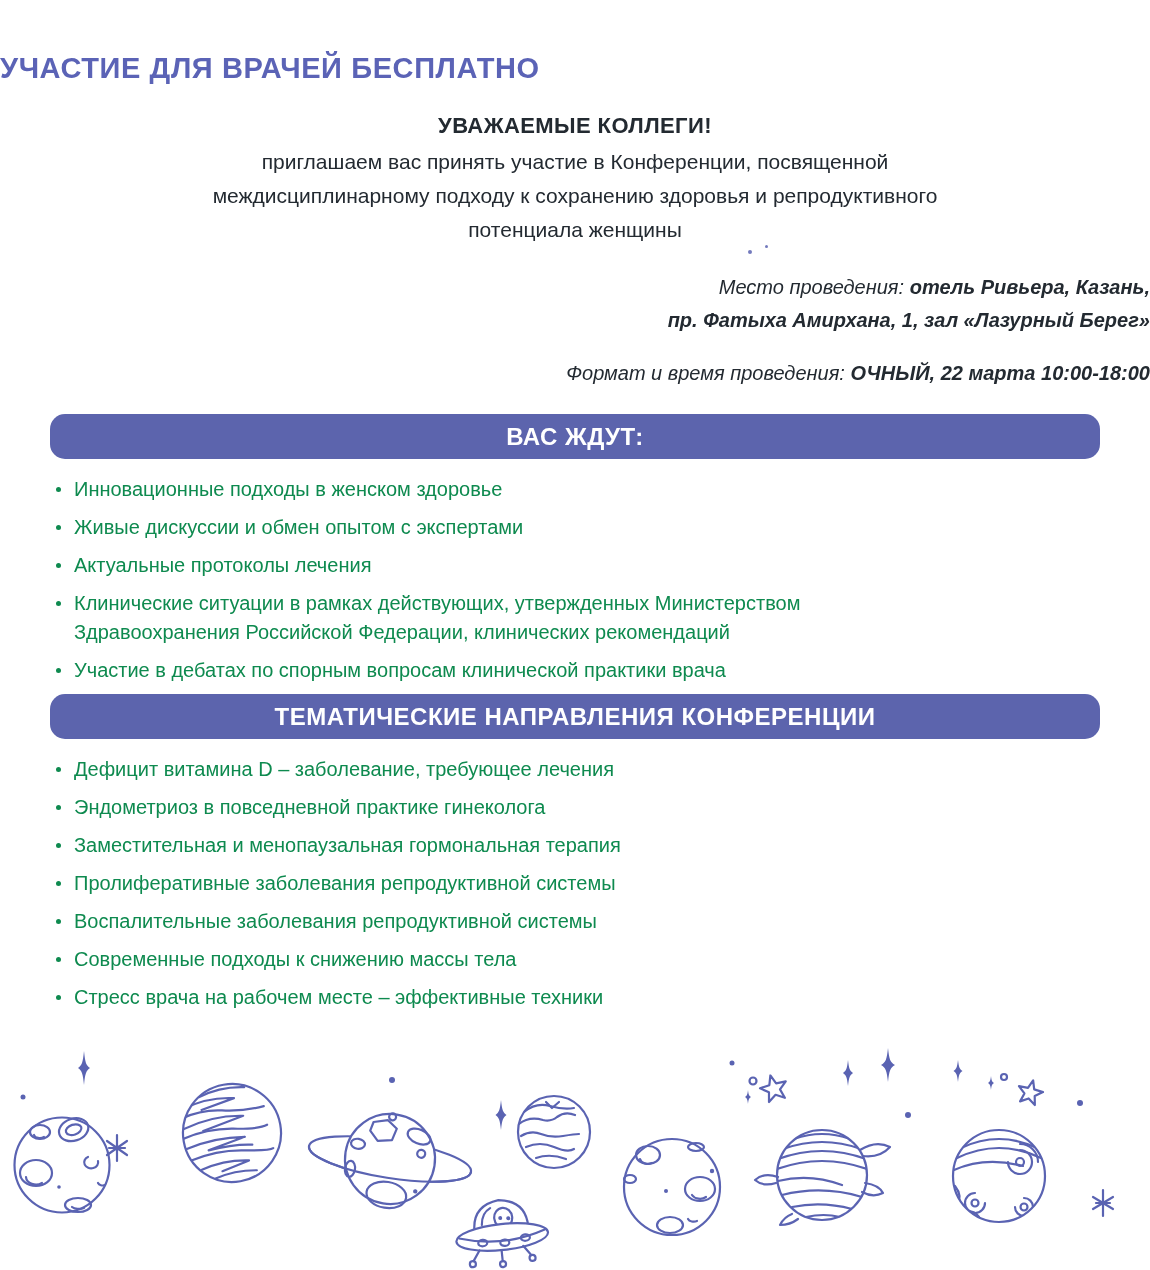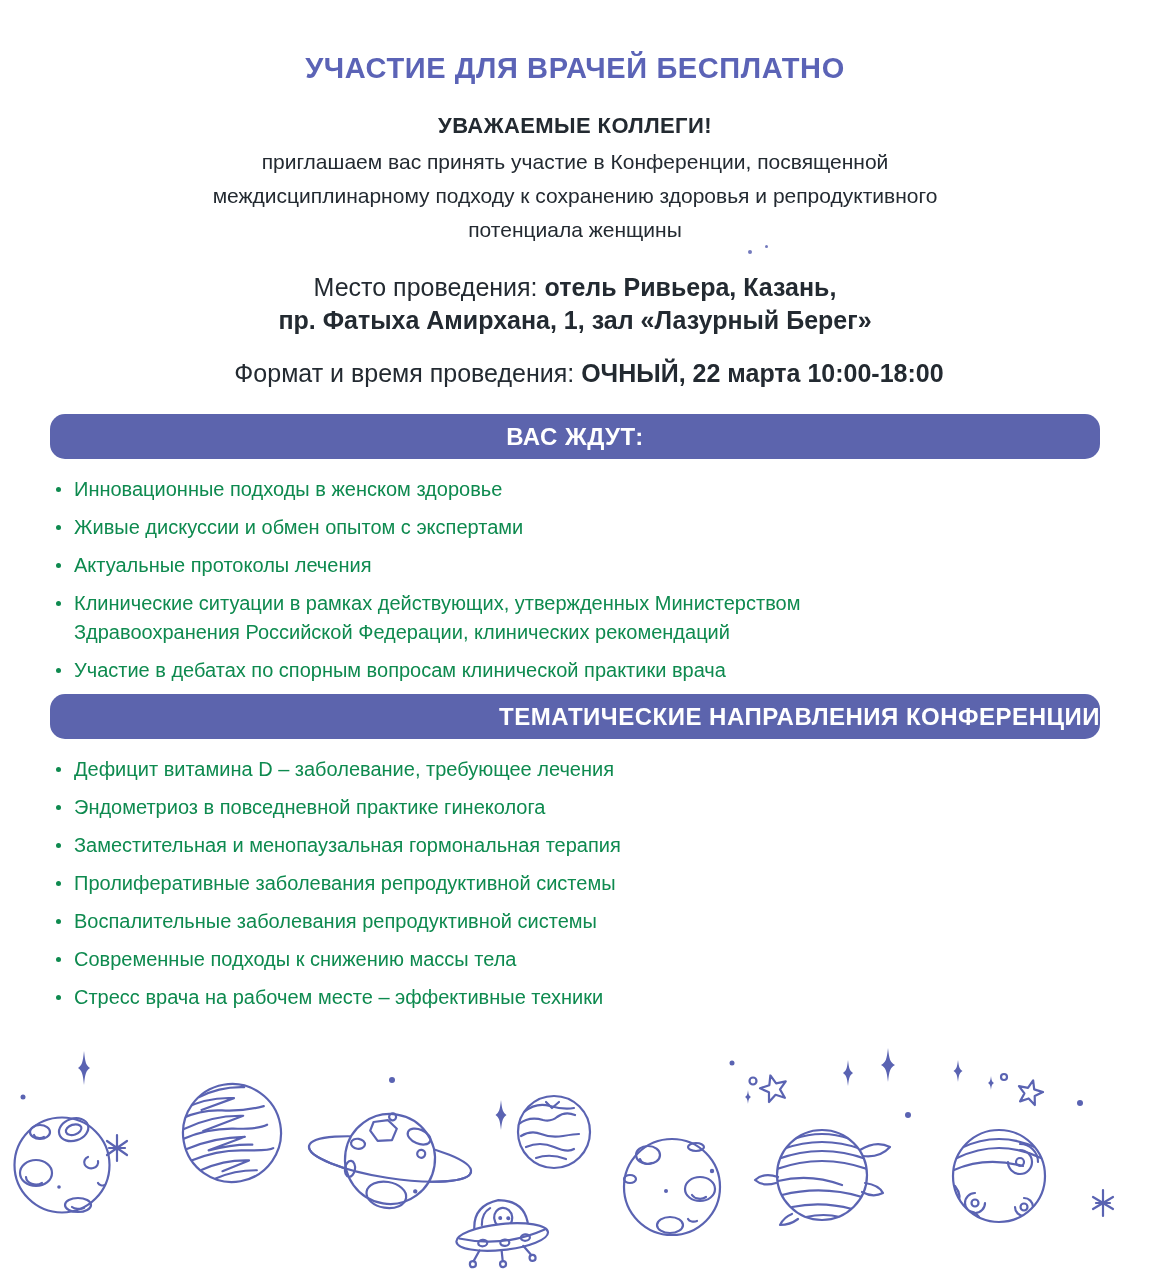--- a/index.html
+++ b/index.html
@@ -3,31 +3,31 @@
 <meta charset="utf-8">
 <style>
   :root{
     --accent:#5b63b6; --banner:#5c64ad; --green:#0e8a4f;
     --dark:#232a31; --doodle:#5a63b2; --bg:#ffffff;
   }
   *{margin:0;padding:0;box-sizing:border-box;}
   html,body{background:#fff;}
   body{font-family:"Liberation Sans", sans-serif;}
   .page{position:relative;width:1150px;height:1270px;background:var(--bg);overflow:hidden;padding-top:52px;}
-  .title{color:var(--accent);font-size:29px;font-weight:bold;text-align:center;letter-spacing:.6px;margin-bottom:28px;}
+  .title{color:var(--accent);font-size:29px;font-weight:bold;letter-spacing:.6px;margin-bottom:28px;}
   .greeting{color:var(--dark);font-size:22px;font-weight:bold;text-align:center;letter-spacing:.4px;margin-bottom:6px;}
   .para{color:var(--dark);font-size:21px;line-height:34px;text-align:center;margin-bottom:24px;}
-  .detail{color:var(--dark);font-size:25px;line-height:33px;text-align:center;}
+  .detail{color:var(--dark);font-size:20px;line-height:33px;text-align:right;font-style:italic;}
   .detail.venue{margin-bottom:20px;}
   .detail.format{margin-bottom:24px;padding-left:28px;}
   .b{font-weight:bold;}
   .banner{margin:0 50px;height:45px;background:var(--banner);border-radius:15px;
           display:flex;align-items:center;justify-content:center;
           color:#fff;font-size:24px;font-weight:bold;letter-spacing:.5px;}
-  .banner.second{margin-top:6px;justify-content:flex-end;}
+  .banner.second{margin-top:6px;}
   .list{list-style:none;margin:16px 0 0 0;padding:0 50px 0 56px;}
   .list li{display:flex;align-items:flex-start;gap:13px;margin-bottom:9px;
            color:var(--green);font-size:20px;line-height:29px;}
   .dot{flex:none;width:5px;height:5px;border-radius:50%;background:var(--green);margin-top:12px;}
   .item-text{max-width:800px;}
   .doodles{position:absolute;left:0;bottom:0;width:1150px;height:235px;}
   .tiny-dot{position:absolute;border-radius:50%;background:var(--doodle);opacity:.85;}
   .tiny-dot.d1{left:748px;top:250px;width:4px;height:4px;}
   .tiny-dot.d2{left:765px;top:245px;width:3px;height:3px;}
   svg .st{stroke:var(--doodle);stroke-width:2.2;fill:none;stroke-linecap:round;stroke-linejoin:round;}

